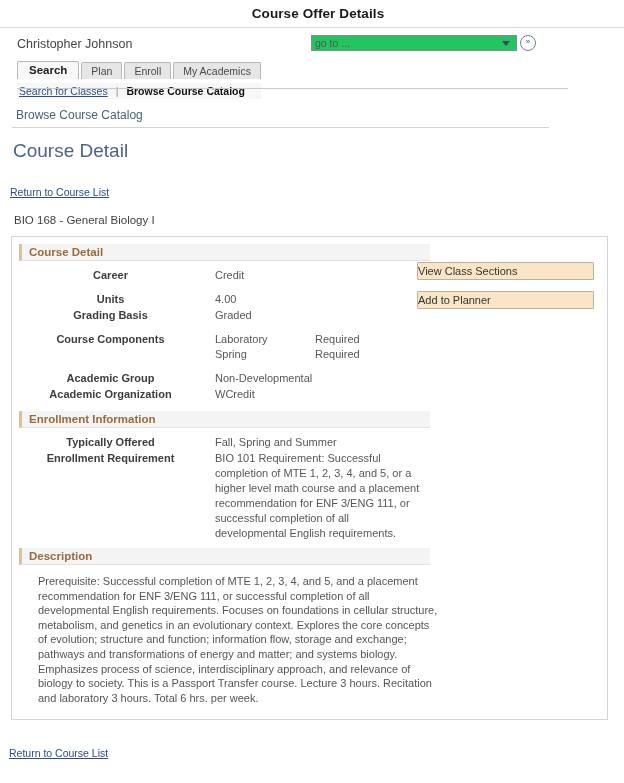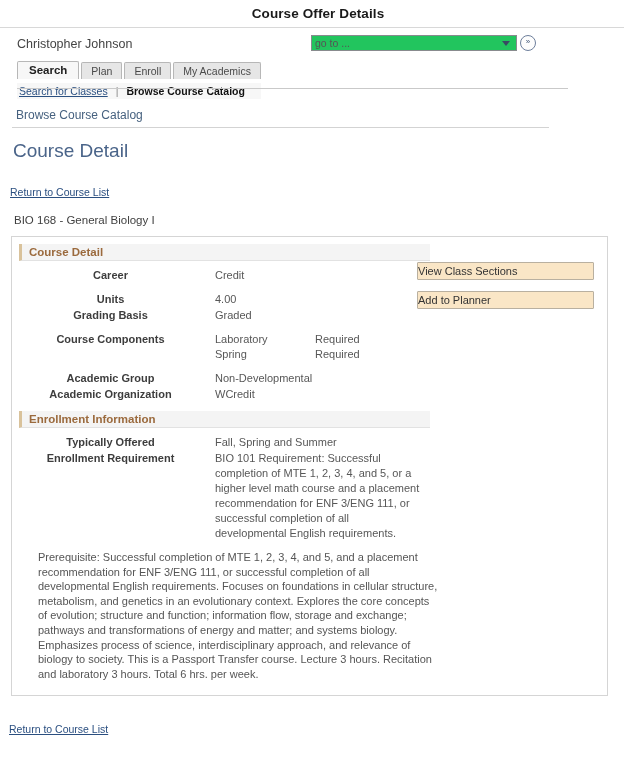--- a/index.html
+++ b/index.html
@@ -403,20 +403,21 @@
     <div class="frow">
       <div class="lbl">Typically Offered</div>
       <div class="val">Fall, Spring and Summer</div>
     </div>
     <div class="frow">
       <div class="lbl">Enrollment Requirement</div>
       <div class="val wrap">BIO 101 Requirement: Successful completion of MTE 1, 2, 3, 4, and 5, or a higher level math course and a placement recommendation for ENF 3/ENG 111, or successful completion of all developmental English requirements.</div>
     </div>
   </div>
 
+  <div class="group-header" style="margin-top:7px;">Description</div>
   <div class="descbody">Prerequisite: Successful completion of MTE 1, 2, 3, 4, and 5, and a placement recommendation for ENF 3/ENG 111, or successful completion of all developmental English requirements. Focuses on foundations in cellular structure, metabolism, and genetics in an evolutionary context. Explores the core concepts of evolution; structure and function; information flow, storage and exchange; pathways and transformations of energy and matter; and systems biology. Emphasizes process of science, interdisciplinary approach, and relevance of biology to society.  This is a Passport Transfer course. Lecture 3 hours. Recitation and laboratory 3 hours. Total 6 hrs. per week.</div>
 
 </div>
 
 
 <a class="footer-return" href="#">Return to Course List</a>
 
 
 
 

